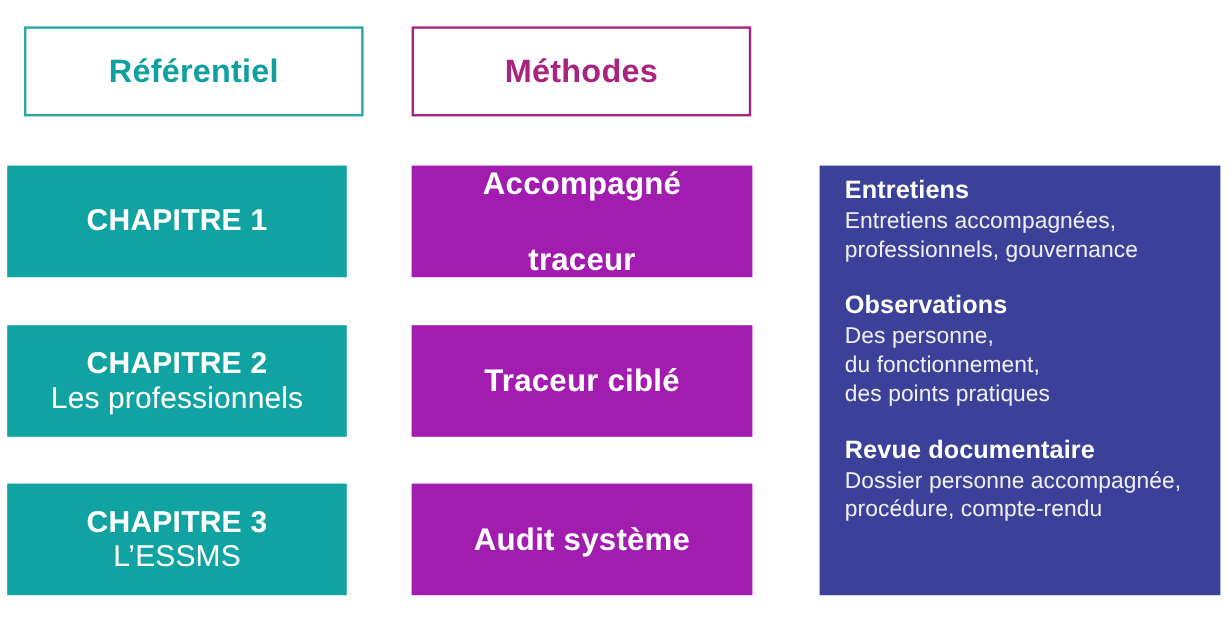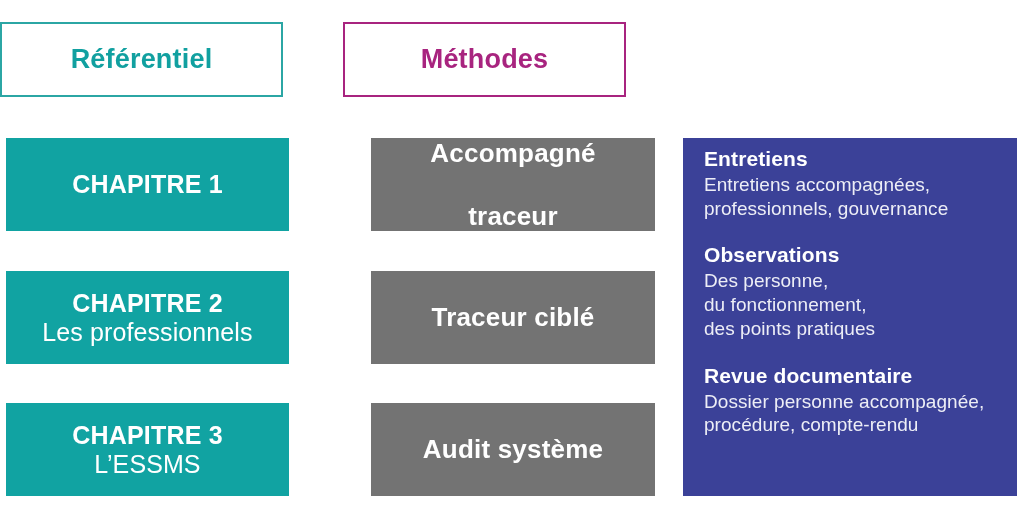--- a/index.html
+++ b/index.html
@@ -30,41 +30,41 @@
     border-width: 2px;
     border-style: solid;
   }
   .hdr .hdr-label {
     font-size: 27px;
     font-weight: bold;
     letter-spacing: 0.2px;
     line-height: 1;
     white-space: nowrap;
   }
-  #hdr-ref   { left: 0;   top: 22px; width: 283px; height: 75px; border-color: #2BA6A4; }
+  #hdr-ref   { left: 20px;   top: 22px; width: 283px; height: 75px; border-color: #2BA6A4; }
   #hdr-met   { left: 343px; top: 22px; width: 283px; height: 75px; border-color: #A8247F; }
   #hdr-moy   { left: 683px; top: 22px; width: 334px; height: 75px; border-color: #7179BE; }
   #hdr-ref .hdr-label { color: #11A0A0; }
   #hdr-met .hdr-label { color: #A8247F; }
   #hdr-moy .hdr-label { color: #3F48A8; }
 
   
   .cell {
     position: absolute;
     box-sizing: border-box;
     display: flex;
     flex-direction: column;
     align-items: center;
     justify-content: center;
     text-align: center;
     color: #ffffff;
     padding: 4px 8px;
   }
   .cell.teal { background: #11A3A2; }
-  .cell.magenta { background: #737373; margin-left: 28px; }
+  .cell.magenta { background: #a21caf; }
 
   .cell .line-strong {
     font-size: 25px;
     font-weight: bold;
     line-height: 1.16;
     letter-spacing: 0.2px;
     white-space: nowrap;
   }
   .cell .line-light {
     font-size: 25px;

